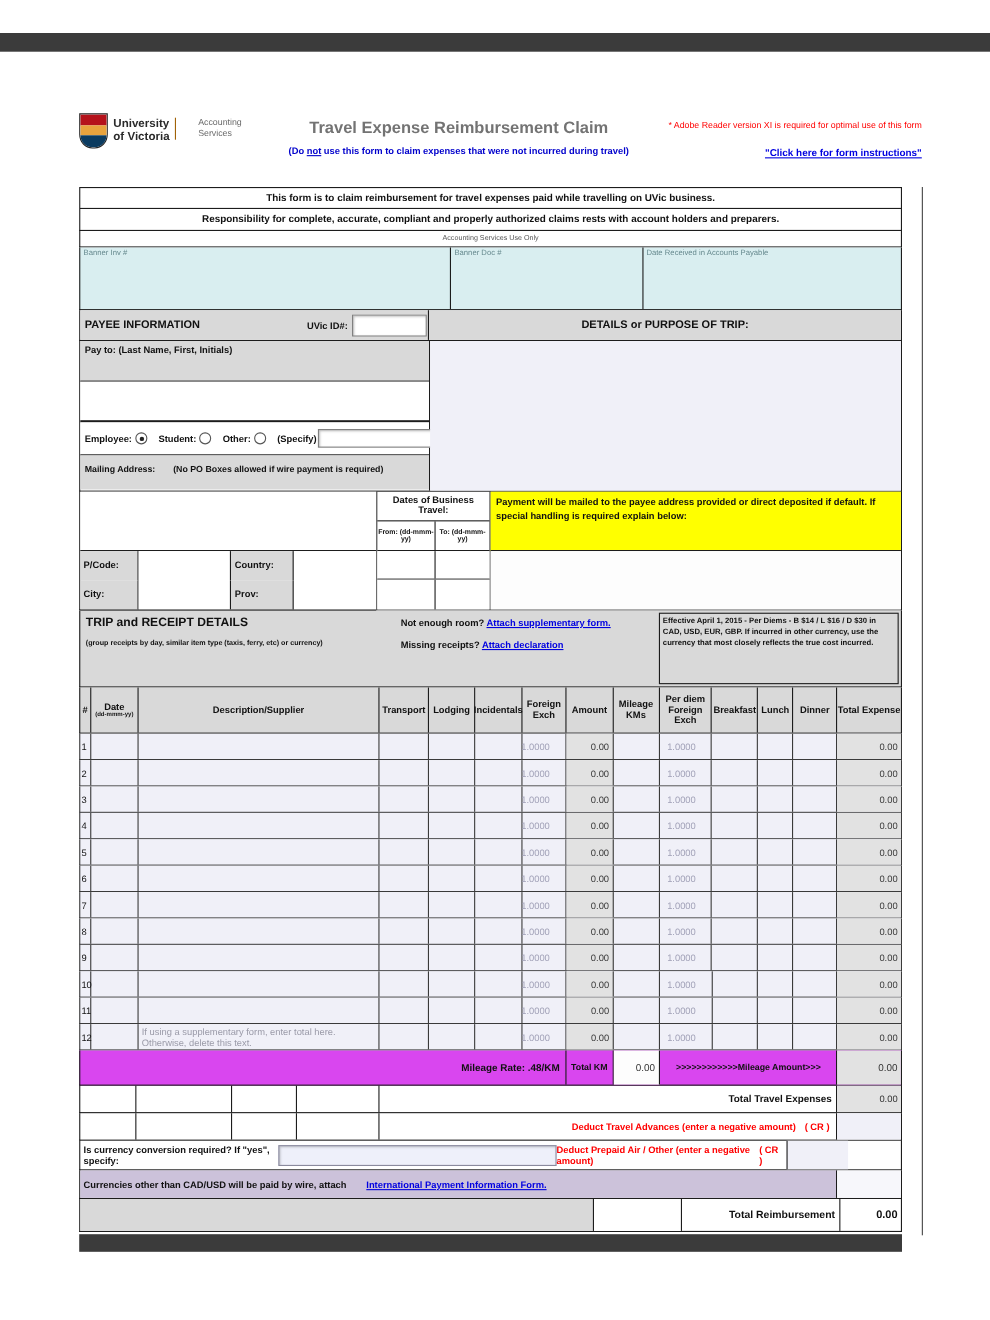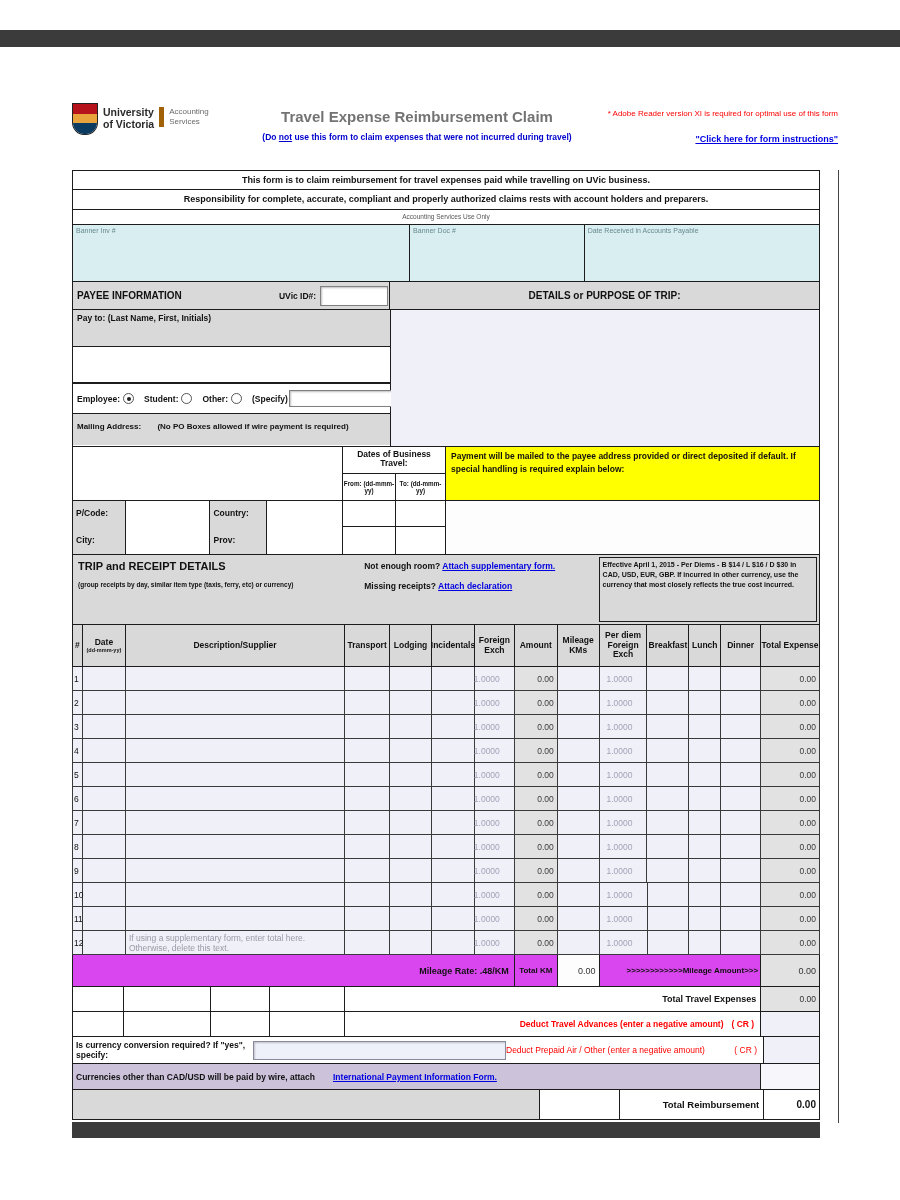--- a/index.html
+++ b/index.html
@@ -9,21 +9,21 @@
   .dark-bar{background:#3b3b3b}
   
   #top-bar{top:30px;left:0;width:900px;height:17px}
   #hdr{top:103px;left:72px;width:766px;display:flex}
   .logo-wrap{display:flex;align-items:flex-start;width:172px}
   .shield{width:26px;height:32px;border:1px solid #222;border-radius:0 0 46% 46%/0 0 40% 40%;overflow:hidden;margin-right:5px;flex:none}
   .shield .s1{height:34%;background:#b5121b}
   .shield .s2{height:30%;background:#e8a33d}
   .shield .s3{height:36%;background:#0b3b60}
   .uname{font-size:10.5px;font-weight:bold;color:#2a2a2a;line-height:1.15;padding-top:3px}
-  .udept{font-size:8px;color:#6a6a6a;line-height:1.25;border-left:5px solid #a16207;margin-left:5px;padding-left:5px;margin-top:4px}
+  .udept{font-size:8px;color:#6a6a6a;line-height:1.25;border-left:1px solid #a16207;margin-left:5px;padding-left:20px;margin-top:4px}
   .hdr-center{flex:1;text-align:center}
   .hdr-title{font-size:15px;font-weight:bold;color:#737373;margin-top:5px}
   .hdr-sub{font-size:8.5px;font-weight:bold;color:#0000cc;margin-top:7px}
   .hdr-right{width:248px;text-align:right}
   .adobe{font-size:8px;font-weight:normal;color:#f00;margin-top:6px}
   .instr{font-size:9px;font-weight:bold;color:#0000e0;text-decoration:underline;margin-top:16px;display:inline-block}
   
   #form{top:170px;left:72px;width:748px}
   .bb{border:1px solid #1c1c1c}
   .c{border-right:1px solid #1c1c1c;position:relative}
@@ -90,36 +90,36 @@
   
   .w-num{width:10px}.w-date{width:43px}.w-desc{width:220px}.w-tra{width:45px}.w-lod{width:42px}
   .w-inc{width:43px}.w-fx{width:40px}.w-amt{width:43px}.w-mil{width:42px}.w-pd{width:48px}
   .w-bre{width:42px}.w-lun{width:32px}.w-din{width:40px}.w-tot{width:58px}
   
   .milrow{height:32px;background:#d946ef;border:1px solid #1c1c1c;border-top:none;display:flex;font-size:9px;font-weight:bold}
   .milrow .c{display:flex;align-items:center}
   .mr-lbl{width:443px;justify-content:flex-end;padding-right:5px}
   .mr-km{width:43px;justify-content:center;font-size:8px}
   .mr-kmv{width:42px;background:#fdfdfd;justify-content:flex-end;padding-right:3px;font-weight:normal;color:#333}
-  .mr-arrow{width:162px;justify-content:flex-end;padding-right:2px;font-size:8px}
+  .mr-arrow{width:162px;justify-content:flex-end;padding-right:14px;font-size:8px}
   .mr-amt{width:58px;background:#e2e2e2;justify-content:flex-end;padding-right:3px;font-weight:normal;color:#333;border-right:none}
   
   .totrow{height:25px;display:flex;border:1px solid #1c1c1c;border-top:none}
   .totrow .c{display:flex;align-items:center}
   .gc1{width:51px}.gc2{width:87px}.gc3{width:60px}.gc4{width:75px}
   .fill{width:168px;border-right:none}
   .t-lbl{width:249px;justify-content:flex-end;font-size:9px;font-weight:bold;padding-right:4px}
   .t-val{width:58px;justify-content:flex-end;padding-right:3px;font-size:8.5px;color:#333;border-right:none}
   .red{color:#f00}
   .redlbl{width:417px;justify-content:flex-end;font-size:8.5px;font-weight:bold;padding-right:6px;border-right:1px solid #1c1c1c}
   .cr{margin-left:8px}
   .currow{height:27px;display:flex;border:1px solid #1c1c1c;border-top:none;align-items:center}
   .cur-lbl{font-size:8.5px;font-weight:bold;padding-left:3px;width:180px}
   .cur-inp{width:253px;height:19px;background:#eef0fa;border:1px solid #8a8a9e;box-shadow:inset 1px 1px 2px rgba(0,0,0,.2)}
-  .cur-red{width:257px;display:flex;justify-content:space-between;font-size:8.5px;font-weight:normal;padding-right:6px}
+  .cur-red{width:209px;display:flex;justify-content:center;font-size:8.5px;font-weight:bold;padding-right:6px}
   .cur-val{width:56px;height:100%;border-left:1px solid #1c1c1c;background:#f0f0f8}
   .purrow{height:26px;display:flex;border:1px solid #1c1c1c;border-top:none}
   .pur{width:690px;background:#ccc2da;font-size:8.5px;font-weight:bold;display:flex;align-items:center;padding-left:3px;border-right:1px solid #1c1c1c}
   .pur .link{margin-left:18px}
   .pur-val{width:58px;background:#f7f7fb}
   .reimbrow{height:30px;display:flex;border:1px solid #1c1c1c;border-top:none}
   .reimbrow .c{display:flex;align-items:center}
   .rb-gray{width:468px;background:#d9d9d9}
   .rb-sp{width:80px;background:#fff}
   .rb-lbl{width:145px;justify-content:flex-end;font-size:9.5px;font-weight:bold;padding-right:4px}

